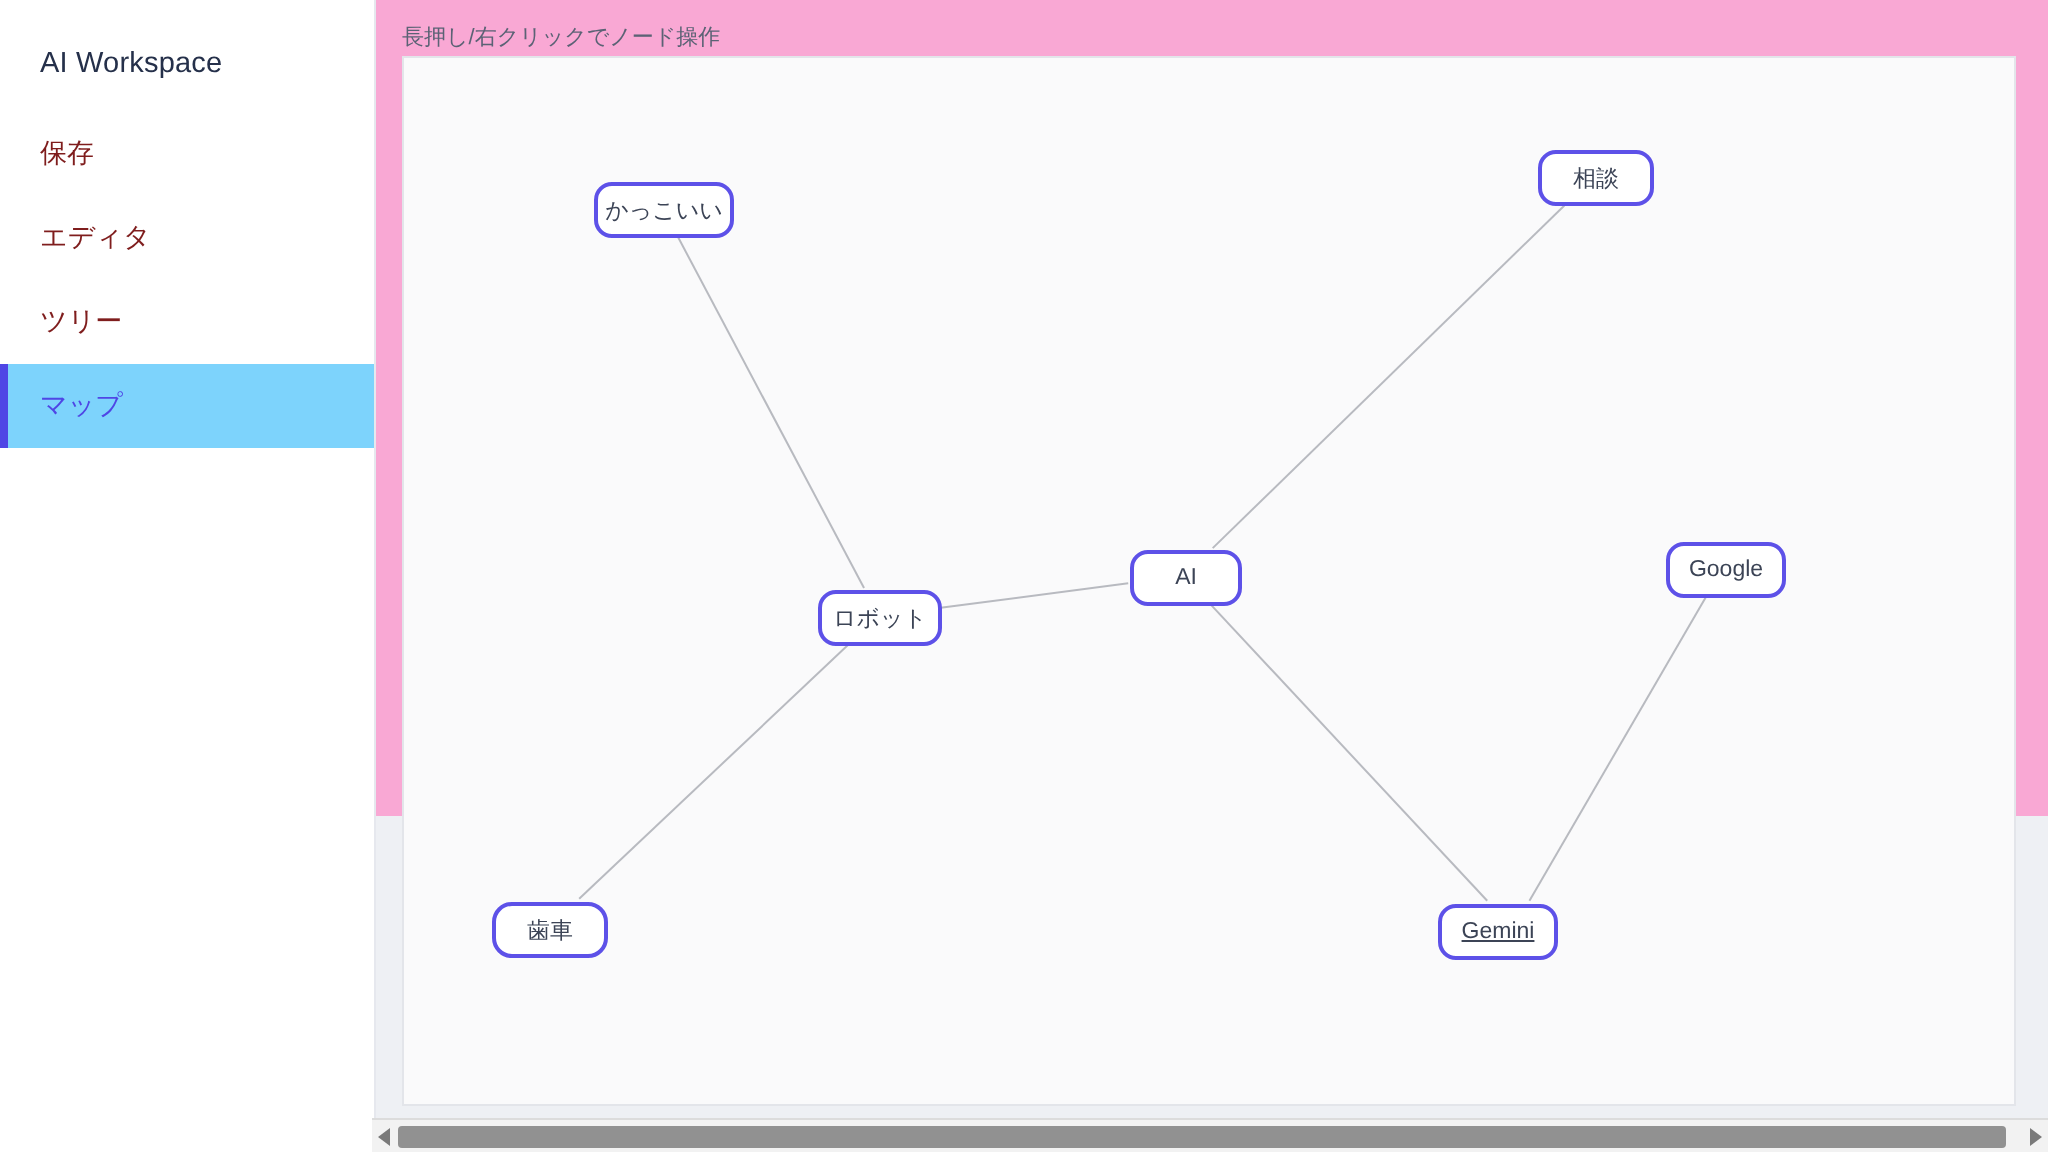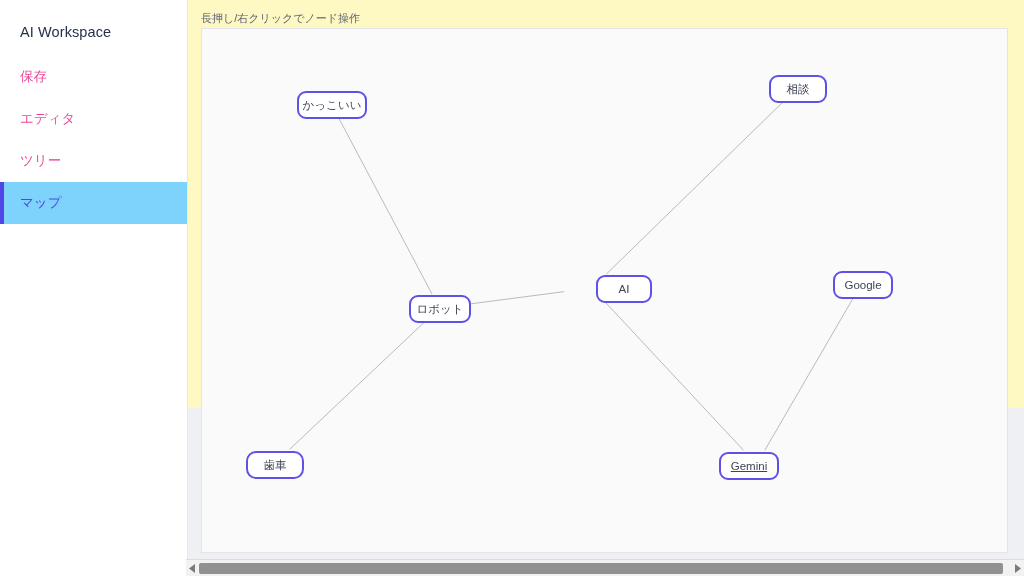--- a/index.html
+++ b/index.html
@@ -34,41 +34,41 @@
     letter-spacing: 0.1px;
   }
   #nav-list { margin-top: 16px; }
   .nav-item {
     position: relative;
     height: 42px;
     display: flex;
     align-items: center;
     padding-left: 20px;
     font-size: 13.5px;
-    color: #ec4899;
+    color: #7f1d1d;
     box-sizing: border-box;
     cursor: pointer;
   }
   .nav-item.active {
     background: #7dd3fc;
     color: #4f46e5;
   }
   .nav-item.active::before {
     content: "";
     position: absolute;
     left: 0; top: 0; bottom: 0;
     width: 4px;
     background: #4f46e5;
   }
 
   
   #main {
     flex: 1 1 auto;
     position: relative;
-    background: #fef9c3;
+    background: #f9a8d4;
     height: 408px;
   }
   #hint {
     position: absolute;
     left: 13px; top: 11px;
     font-size: 11px;
     color: #5b6275;
     white-space: nowrap;
   }
   #canvas-wrap {
@@ -176,21 +176,21 @@
       <div id="node-layer">
           <div class="node" style="left: 95px; top: 62px; width: 70px; height: 28px; border-color: rgb(93, 81, 232);">
             <span>かっこいい</span>
           </div>
           <div class="node" style="left: 567px; top: 46px; width: 58px; height: 28px; border-color: rgb(93, 81, 232);">
             <span>相談</span>
           </div>
           <div class="node" style="left: 207px; top: 266px; width: 62px; height: 28px; border-color: rgb(93, 81, 232);">
             <span>ロボット</span>
           </div>
-          <div class="node" style="left: 363px; top: 246px; width: 56px; height: 28px; border-color: rgb(93, 81, 232); margin-left: 31px;">
+          <div class="node" style="left: 363px; top: 246px; width: 56px; height: 28px; border-color: rgb(93, 81, 232);">
             <span>AI</span>
           </div>
           <div class="node" style="left: 631px; top: 242px; width: 60px; height: 28px; border-color: rgb(93, 81, 232);">
             <span>Google</span>
           </div>
           <div class="node" style="left: 44px; top: 422px; width: 58px; height: 28px; border-color: rgb(93, 81, 232); border-radius: 10px;">
             <span>歯車</span>
           </div>
           <div class="node" style="left: 517px; top: 423px; width: 60px; height: 28px; border-color: rgb(93, 81, 232); text-decoration: underline;">
             <span>Gemini</span>

